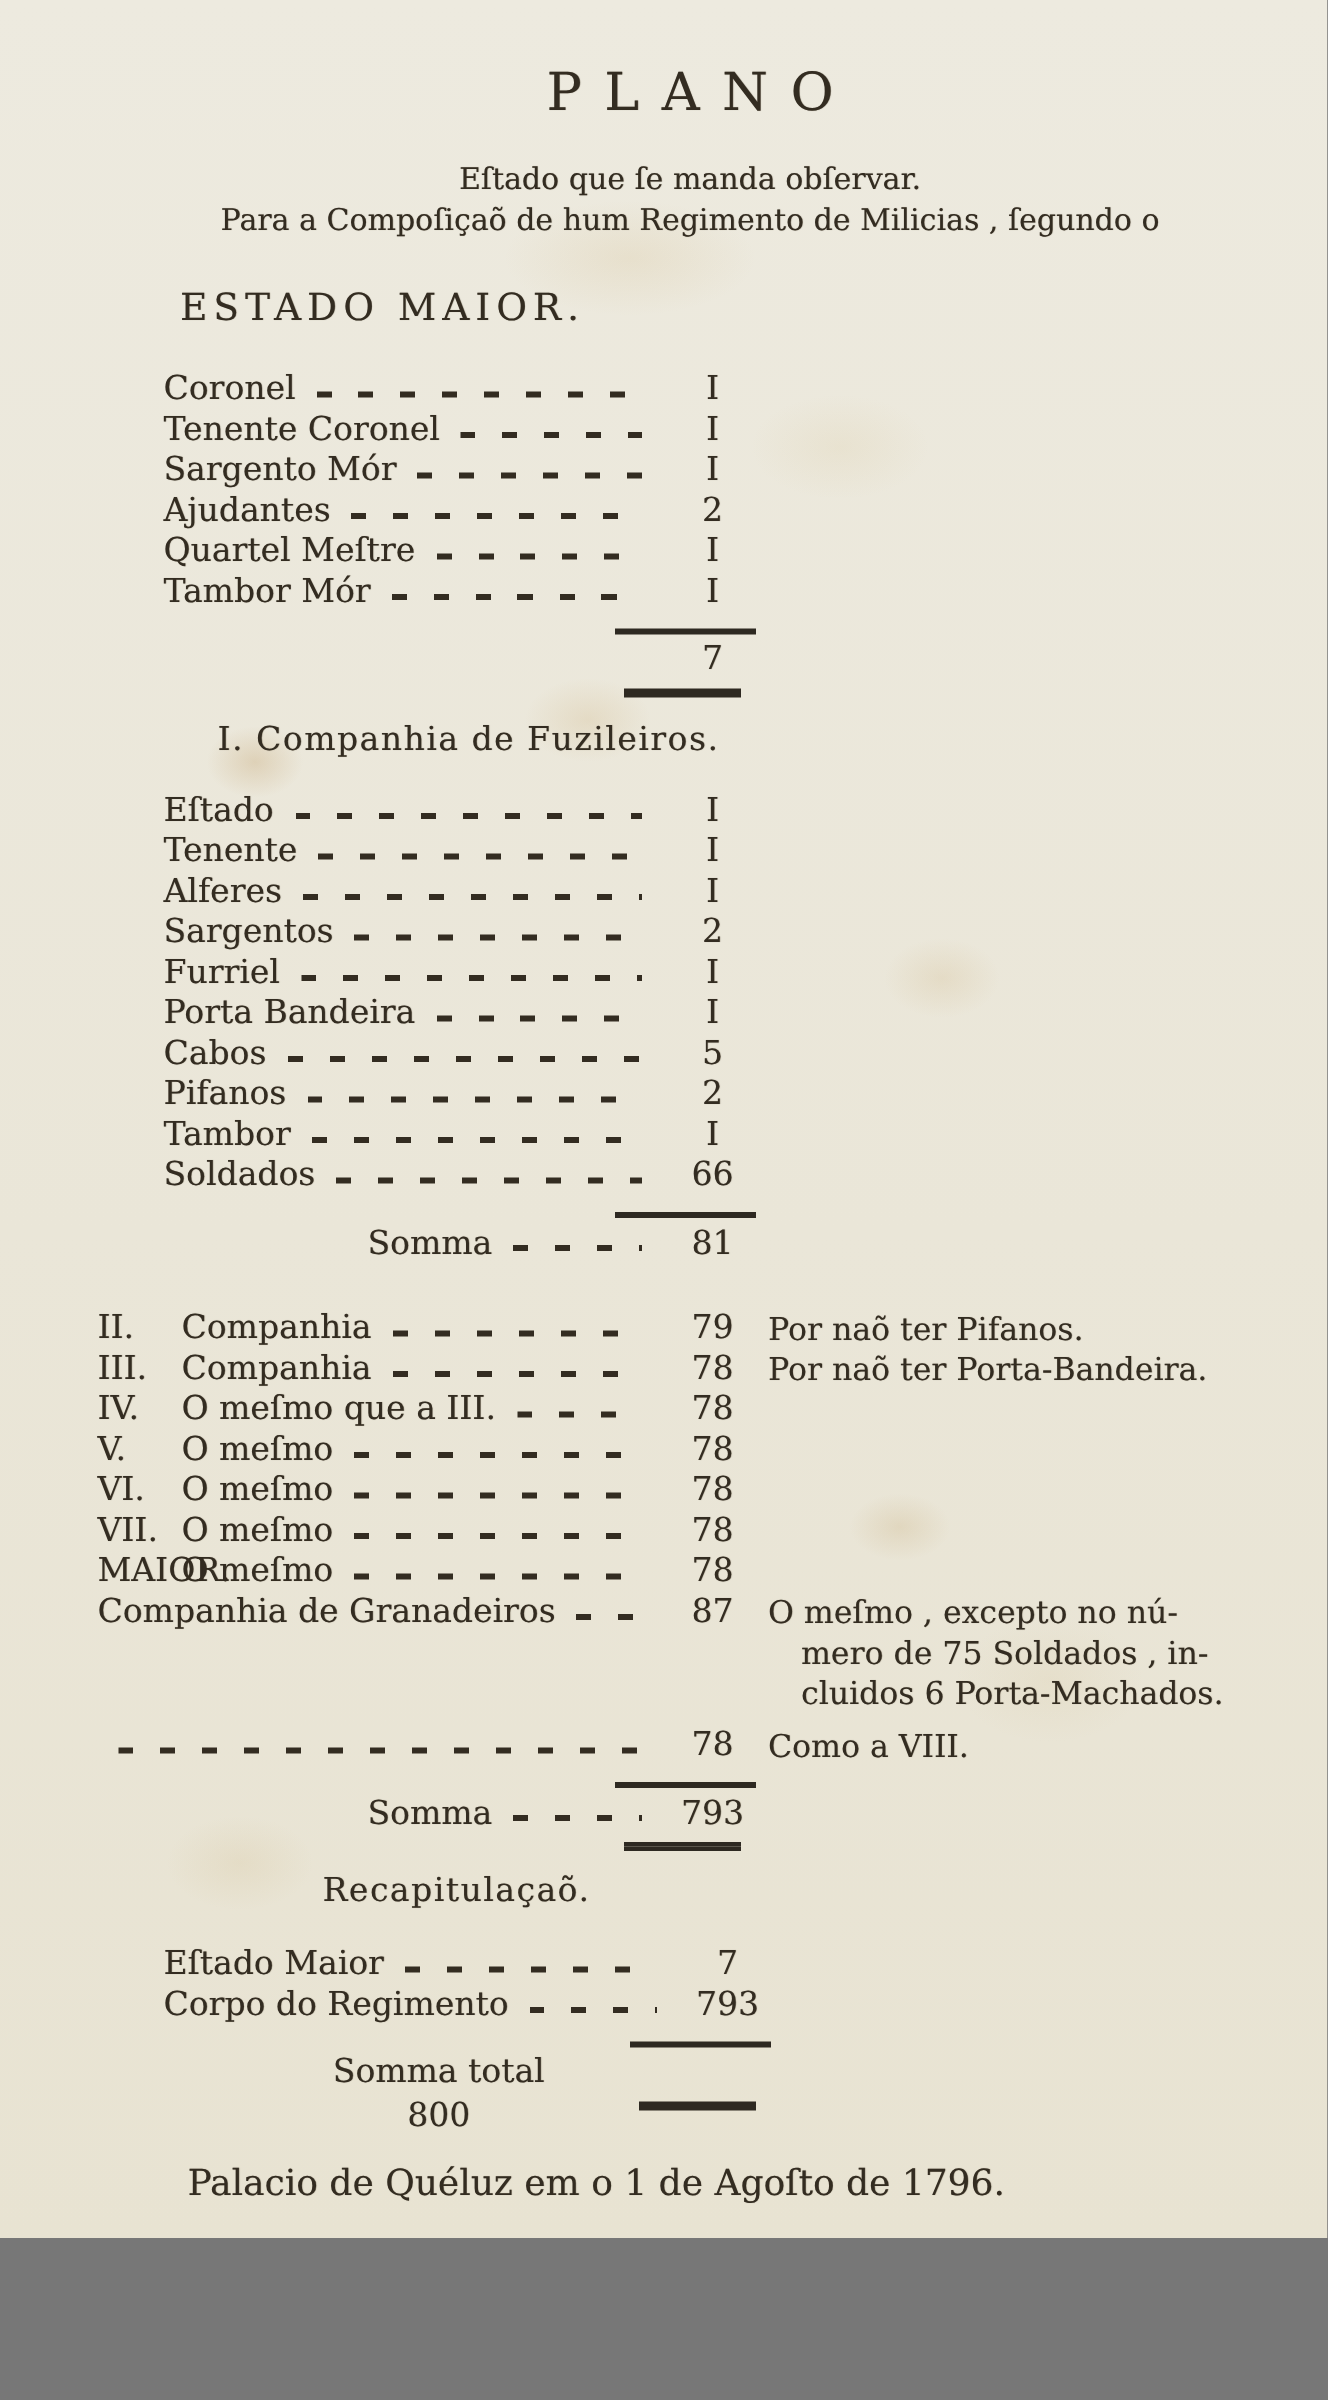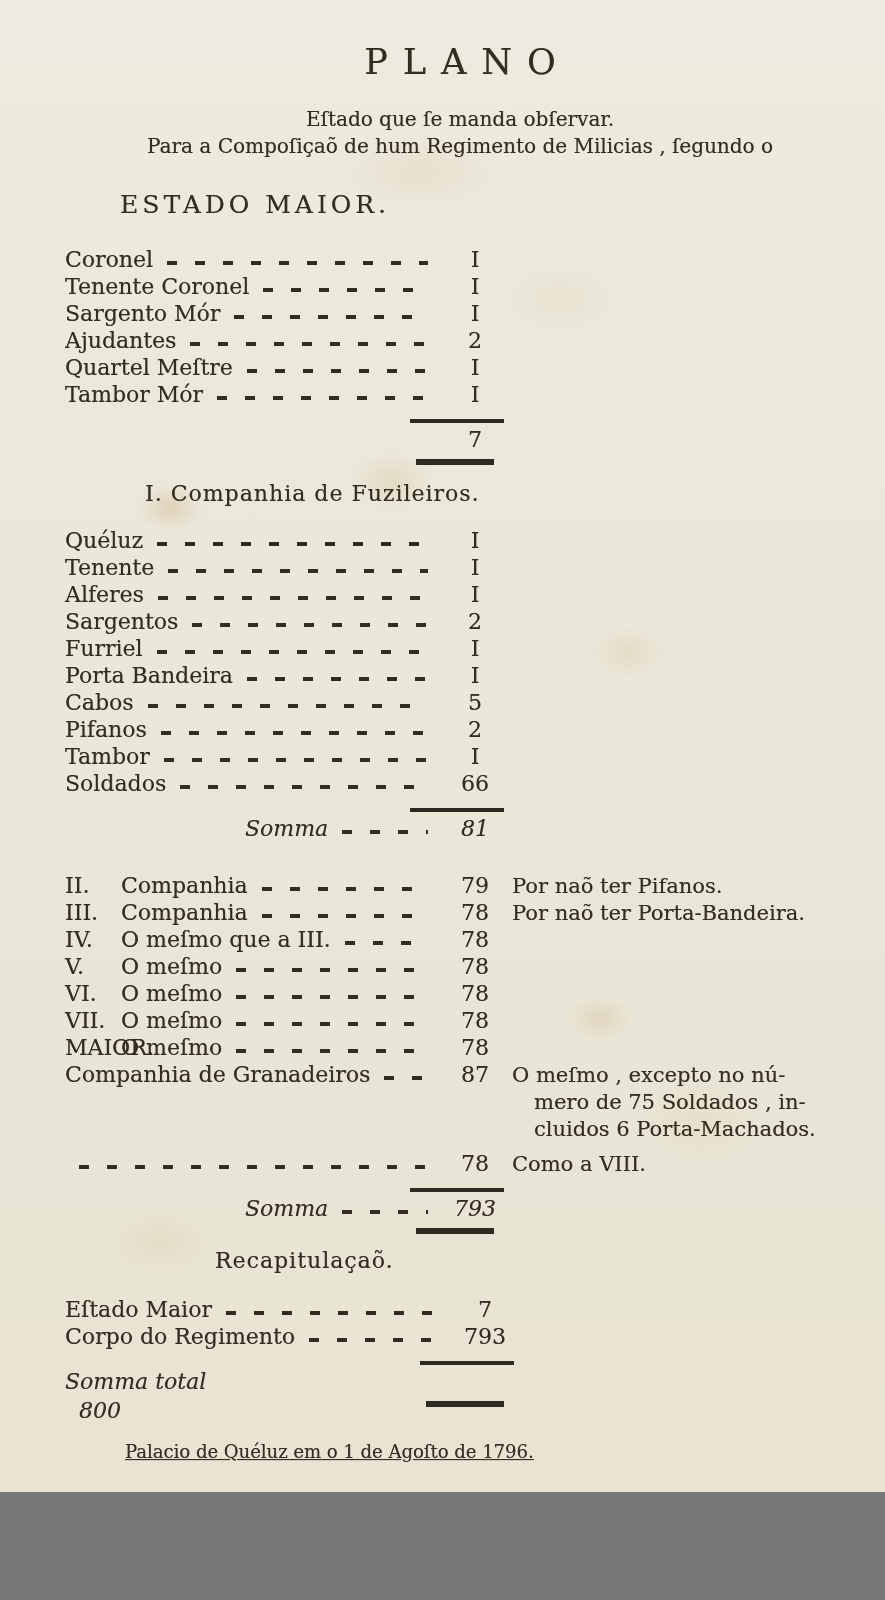--- a/index.html
+++ b/index.html
@@ -28,51 +28,51 @@
     width:790px; text-align:center;
     font-size:35px; letter-spacing:15px;
     padding-left:15px;
   }
   .subtitle { width:790px; text-align:center; font-size:20px; margin-top:24px; line-height:27px; }
   .heading-em { margin:30px 0 0 55px; font-size:25px; letter-spacing:4px; }
   .heading-fuz { margin:16px 0 0 80px; font-size:22px; letter-spacing:1px; }
   .heading-recap { margin:14px 0 0 150px; font-size:22px; letter-spacing:1px; }
 
   .list { width:445px; font-size:22px; }
-  .row { display:flex; align-items:baseline; height:27px; }
+  .row { display:flex; align-items:baseline; height:27px;margin-left:44px; }
   .leader {
     flex:1; height:4px; align-self:center;
     margin:4px 12px 0 14px;
     background:repeating-linear-gradient(90deg,#332c21 0 10px,transparent 10px 28px);
   }
   .val { width:70px; text-align:center; flex:none; }
 
   .sum-rule { width:94px; height:4px; background:#2e2921; margin:10px 6px 4px auto; }
   .dbl-rule { width:78px; height:4px; border-top:3px solid #2e2921; border-bottom:3px solid #2e2921; margin:5px 16px 0 auto; }
-  .total-line { display:flex; width:445px; font-size:22px; height:27px; align-items:flex-start;font-style:italic; }
+  .total-line { display:flex; width:445px; font-size:22px; height:27px; align-items:center; }
   .total-line .spacer { flex:none; }
   .short-leader {
     width:84px; height:4px; align-self:center; margin:4px 12px 0 14px; flex:none;
     background:repeating-linear-gradient(90deg,#332c21 0 10px,transparent 10px 28px);
   }
 
   .comp-section { margin-top:30px; font-size:22px; }
   .comp-row { display:flex; align-items:flex-start; }
   .comp-main { display:flex; width:445px; flex:none; align-items:baseline; height:27px; }
   .comp-main.tall { height:auto; }
   .numeral { width:56px; flex:none; }
   .note {
     flex:1; margin-left:2px; font-size:21px; line-height:27px;
     white-space:pre-line; padding-left:22px; text-indent:-22px;
   }
   .gap8 { margin-top:8px; }
 
   .recap-list { width:455px; font-size:22px; margin-top:24px; }
 
-  .dateline { margin:34px 0 0 60px; font-size:18px;text-decoration:underline; }
+  .dateline { margin:34px 0 0 60px; font-size:24px; }
   .signature { margin:34px 0 0 395px; font-size:22px; font-style:italic; letter-spacing:1px; }
   .imprint { margin:56px 0 0 0; font-size:22px; }
   .watermark {
     position:absolute; left:486px; top:1489px;
     font-family:"Liberation Sans","DejaVu Sans",sans-serif;
     font-size:31px; color:#0b0b0b; white-space:nowrap;
     text-shadow:none; letter-spacing:0.5px;
   }
 </style>
 </head>
@@ -124,21 +124,21 @@
       <span class="leader" style="background:none"></span>
       <span class="val">7</span>
     </div>
     <div class="dbl-rule"></div>
   </div>
 
   <div class="heading-fuz">I. Companhia de Fuzileiros.</div>
 
   <div class="list" style="margin-top:22px;">
     <div class="row">
-      <span>Quéluz</span>
+      <span>Eſtado</span>
       <span class="leader"></span>
       <span class="val">I</span>
     </div>
     <div class="row">
       <span>Tenente</span>
       <span class="leader"></span>
       <span class="val">I</span>
     </div>
     <div class="row">
       <span>Alferes</span>

